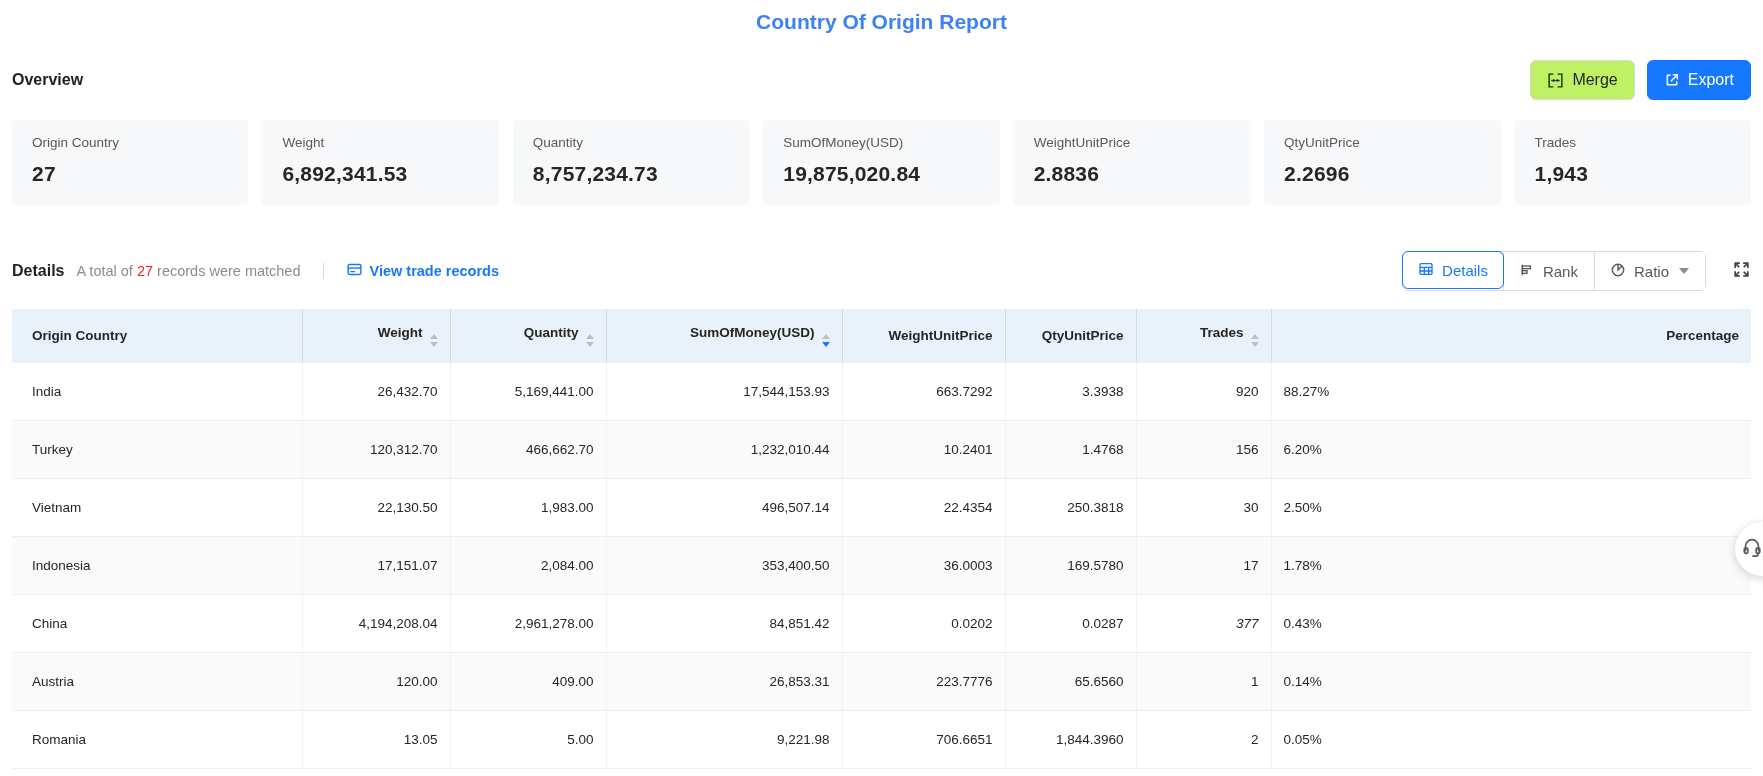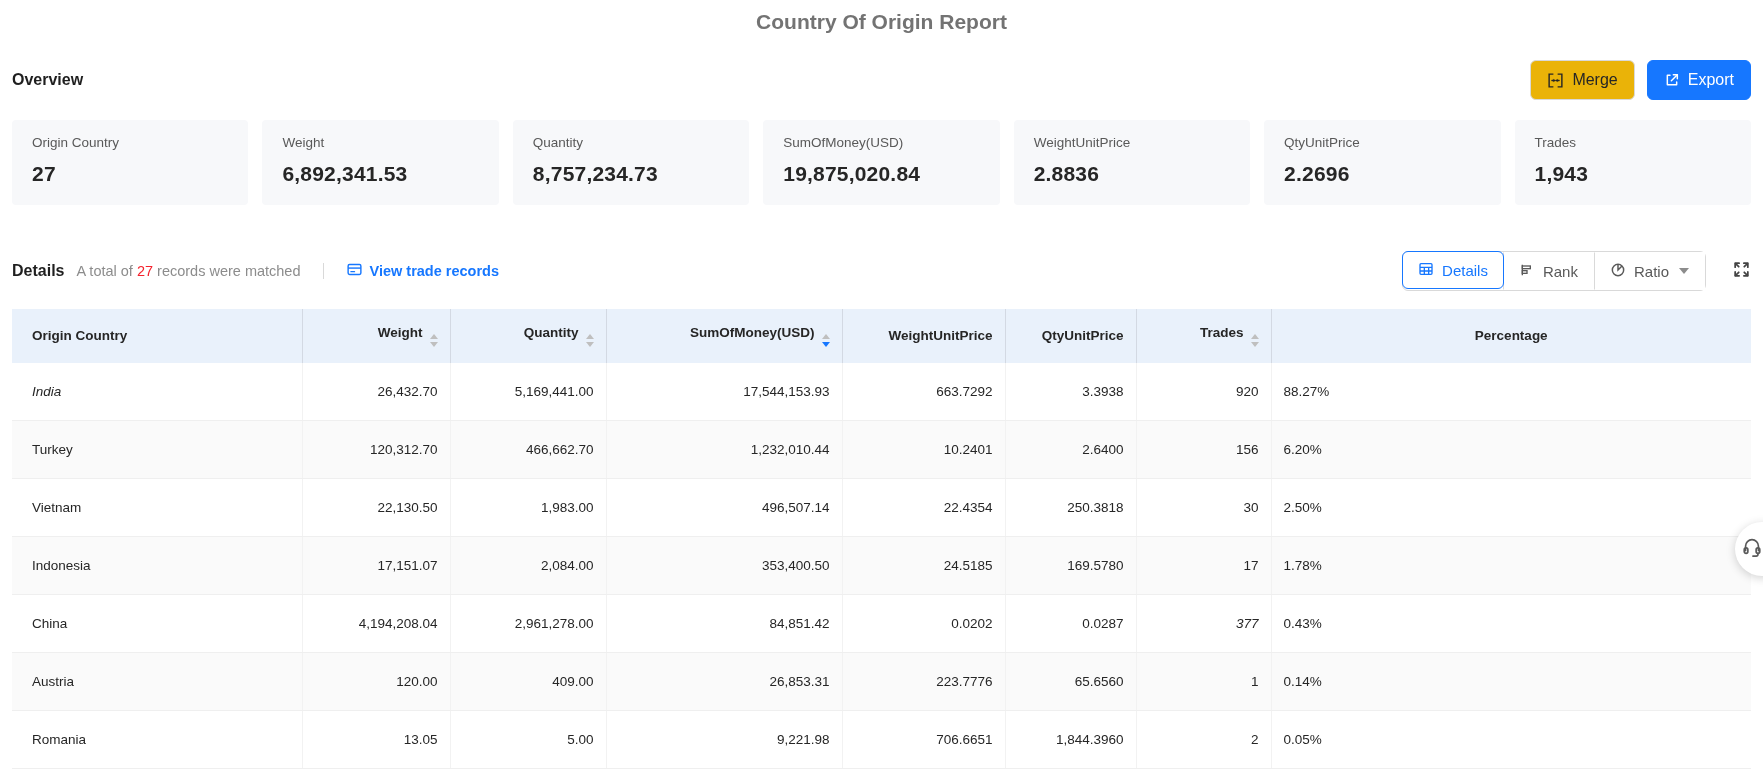--- a/index.html
+++ b/index.html
@@ -1,29 +1,29 @@
 <!DOCTYPE html>
 <html><head>
 <meta charset="utf-8">
 <style>
   * { margin:0; padding:0; box-sizing:border-box; }
   html,body { width:1763px; height:776px; overflow:hidden; background:#fff;
     font-family:"Liberation Sans","DejaVu Sans",sans-serif; color:#262626; position:relative; }
   .page { padding:0 12px; }
 
   
-  .report-title { text-align:center; font-size:21px; font-weight:700; color:#737373; padding-top:10px; }
+  .report-title { text-align:center; font-size:21px; font-weight:700; color:#3b82f6; padding-top:10px; }
   .report-subtitle { text-align:center; font-size:17px; color:#595959; margin-top:16px; }
 
   
   .overview-bar { display:flex; justify-content:space-between; align-items:center; margin-top:26px; }
   .section-heading { font-size:16px; font-weight:700; color:#1f1f1f; }
   .btn-row { display:flex; gap:12px; }
   .btn { display:inline-flex; align-items:center; gap:8px; height:40px; padding:0 16px;
-    border-radius:6px; font-size:16px; cursor:pointer; border:1px solid #d9d9d9; background:#eab308; color:#262626; }
+    border-radius:6px; font-size:16px; cursor:pointer; border:1px solid #d9d9d9; background:#bef264; color:#262626; }
   .btn svg { display:block; }
   .btn-primary { background:#1677ff; border-color:#1677ff; color:#fff; }
 
   
   .stat-cards { display:flex; gap:14px; margin-top:20px; }
   .stat-card { flex:1; background:#f7f8fa; border-radius:4px; padding:15px 20px; height:85px; }
   .stat-label { font-size:13.5px; color:#595959; }
   .stat-value { font-size:21px; font-weight:700; color:#262626; margin-top:12px; letter-spacing:.2px; }
 
   
@@ -219,60 +219,60 @@
           <th style="text-align: right;"><span>SumOfMoney(USD)</span><span class="sort">
               <span class="c-up"></span>
               <span class="c-down active"></span>
             </span></th>
           <th style="text-align: right;"><span>WeightUnitPrice</span></th>
           <th style="text-align: right;"><span>QtyUnitPrice</span></th>
           <th style="text-align: right;"><span>Trades</span><span class="sort">
               <span class="c-up"></span>
               <span class="c-down"></span>
             </span></th>
-          <th style="text-align: center;"><span>Percentage</span></th>
+          <th style="text-align: right;"><span>Percentage</span></th>
         </tr>
       </thead>
       <tbody>
         <tr>
-          <td style="text-align: left; font-style: italic;">India</td>
+          <td style="text-align: left;">India</td>
           <td style="text-align: right;">26,432.70</td>
           <td style="text-align: right;">5,169,441.00</td>
           <td style="text-align: right;">17,544,153.93</td>
           <td style="text-align: right;">663.7292</td>
           <td style="text-align: right;">3.3938</td>
           <td style="text-align: right;">920</td>
           <td style="text-align: left;">88.27%</td>
         </tr>
         <tr>
           <td style="text-align: left;">Turkey</td>
           <td style="text-align: right;">120,312.70</td>
           <td style="text-align: right;">466,662.70</td>
           <td style="text-align: right;">1,232,010.44</td>
           <td style="text-align: right; margin-top: 36px;">10.2401</td>
-          <td style="text-align: right;">2.6400</td>
+          <td style="text-align: right;">1.4768</td>
           <td style="text-align: right;">156</td>
           <td style="text-align: left;">6.20%</td>
         </tr>
         <tr>
           <td style="text-align: left;">Vietnam</td>
           <td style="text-align: right;">22,130.50</td>
           <td style="text-align: right;">1,983.00</td>
           <td style="text-align: right;">496,507.14</td>
           <td style="text-align: right;">22.4354</td>
           <td style="text-align: right;">250.3818</td>
           <td style="text-align: right;">30</td>
           <td style="text-align: left;">2.50%</td>
         </tr>
         <tr>
           <td style="text-align: left;">Indonesia</td>
           <td style="text-align: right;">17,151.07</td>
           <td style="text-align: right;">2,084.00</td>
           <td style="text-align: right;">353,400.50</td>
-          <td style="text-align: right;">24.5185</td>
+          <td style="text-align: right;">36.0003</td>
           <td style="text-align: right;">169.5780</td>
           <td style="text-align: right;">17</td>
           <td style="text-align: left;">1.78%</td>
         </tr>
         <tr>
           <td style="text-align: left;">China</td>
           <td style="text-align: right;">4,194,208.04</td>
           <td style="text-align: right;">2,961,278.00</td>
           <td style="text-align: right;">84,851.42</td>
           <td style="text-align: right;">0.0202</td>

